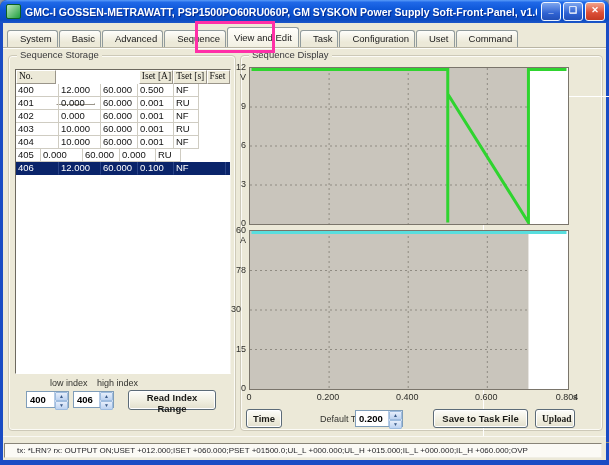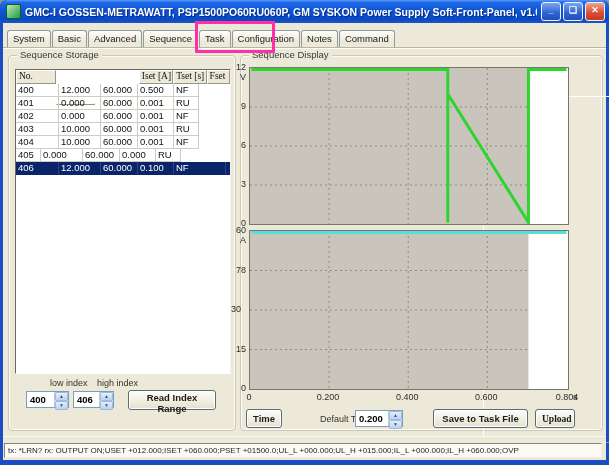--- a/index.html
+++ b/index.html
@@ -10,21 +10,21 @@
   .app-icon{width:13px;height:13px;margin:0 4px 0 2px;background:linear-gradient(135deg,#bfe8c0,#1e9e3e);border:1px solid #0c5e22;border-radius:2px;flex:0 0 auto;}
   .title-text{color:#fff;font-size:10.5px;font-weight:bold;text-shadow:1px 1px 1px #00268a;white-space:nowrap;overflow:hidden;flex:1 1 auto;}
   .win-btns{display:flex;gap:2px;flex:0 0 auto;margin-left:4px;}
   .win-btn{width:18px;height:17px;border-radius:3px;border:1px solid #eef4ff;color:#fff;font-size:9px;line-height:15px;text-align:center;font-weight:bold;}
   .btn-min,.btn-max{background:linear-gradient(180deg,#7da6ef,#2f62d2 60%,#214fb8);}
   .btn-close{background:linear-gradient(180deg,#f2a48c,#dd5038 55%,#c43a22);}
   .body{position:absolute;left:3px;top:23px;width:603px;height:436px;background:#ece9d8;}
   
   .tabstrip{position:absolute;left:4px;top:4px;height:20px;display:flex;align-items:flex-end;}
   .tab{position:relative;font-size:9.5px;color:#1a1a1a;background:linear-gradient(180deg,#fefefb,#ece9d8 70%);
-    border:1px solid #919b9c;border-bottom:none;border-radius:3px 3px 0 0;padding:2px 5px 3px 5px;margin-right:1px;white-space:nowrap;}
+    border:1px solid #919b9c;border-bottom:none;border-radius:3px 3px 0 0;padding:2px 5px 3px 12px;margin-right:1px;white-space:nowrap;}
   .tab.active{padding:4px 6px 4px 6px;background:linear-gradient(180deg,#fffefb,#f2f0e2);z-index:2;font-weight:normal;}
   .tabline{position:absolute;left:0;top:24px;width:603px;height:1px;background:#fdfdf9;border-top:1px solid #b9b5a4;}
   
   .groupbox{position:absolute;border:1px solid #cdc9b8;border-radius:4px;box-shadow:inset 0 0 0 1px #fcfbf6;}
   .gb-label{position:absolute;top:-7px;left:8px;background:#ece9d8;padding:0 3px;font-size:9.5px;color:#39393c;}
   #gb-storage{left:5px;top:32px;width:226px;height:374px;}
   #gb-display{left:237px;top:32px;width:361px;height:374px;}
   
   #seq-list{position:absolute;left:6px;top:13px;width:214px;height:303px;background:#fff;
     border:1px solid #848075;border-top-color:#6d695f;border-left-color:#6d695f;border-bottom-color:#fff;border-right-color:#f4f2ea;overflow:hidden;}
@@ -43,21 +43,21 @@
   
   .xp-btn{position:absolute;box-sizing:border-box;font-family:"Liberation Sans",sans-serif;font-size:9.5px;font-weight:bold;color:#1b1b18;
     background:linear-gradient(180deg,#fdfdfa,#efedde 60%,#e2dfcd);border:1px solid #5c6b78;border-radius:3px;text-align:center;box-shadow:inset 0 0 0 1px #fff;}
   
   .plot{position:absolute;border:1px solid #7a756b;background:#c9c5bc;}
   .tick{position:absolute;font-size:9px;color:#2e2e2a;white-space:nowrap;}
   .chart-bevel{position:absolute;left:242px;top:40px;width:330px;height:345px;border:1px solid #fff;border-right-color:#96917f;border-bottom-color:#96917f;}
   
   .status-wrap{position:absolute;left:0px;top:413px;width:603px;height:23px;border-top:1px solid #f9f8f3;background:#ece9d8;}
   .statusbar{position:absolute;left:1px;top:6px;width:598px;height:15px;background:#fbfaf5;border:1px solid #888478;border-bottom-color:#f0eee4;border-right-color:#f0eee4;
-    font-size:8px;color:#26262b;line-height:14px;padding-left:3px;white-space:nowrap;overflow:hidden;box-sizing:border-box;}
+    font-size:8px;color:#26262b;line-height:14px;padding-left:12px;white-space:nowrap;overflow:hidden;box-sizing:border-box;}
   
   #annotation{position:absolute;border:3px solid #ff2fa8;background:transparent;z-index:50;}
 </style>
 </head>
 <body>
 
 <div class="window" id="win">
   <div class="titlebar">
     <span class="app-icon"></span>
     <span class="title-text">GMC-I GOSSEN-METRAWATT, PSP1500PO60RU060P, GM SYSKON Power Supply Soft-Front-Panel, v1.00 [COM 1...</span>
@@ -67,23 +67,24 @@
       <span class="win-btn btn-close">✕</span>
     </span>
   </div>
 
   <div class="body">
     <div class="tabstrip" id="tabstrip">
         <div class="tab">System</div>
         <div class="tab">Basic</div>
         <div class="tab">Advanced</div>
         <div class="tab">Sequence</div>
+        <div class="tab active">View and Edit</div>
         <div class="tab">Task</div>
         <div class="tab">Configuration</div>
-        <div class="tab">Notes</div>
+        <div class="tab">Uset</div>
         <div class="tab">Command</div>
       </div>
     <div class="tabline"></div>
 
     <div class="groupbox" id="gb-storage">
       <span class="gb-label">Sequence Storage</span>
       <div id="seq-list">
           <div class="thead">
             <span class="th" style="width: 43px;">No.</span>
             <span class="th" style="width: 42px; margin-top: 33px;">Uset [V]</span>

